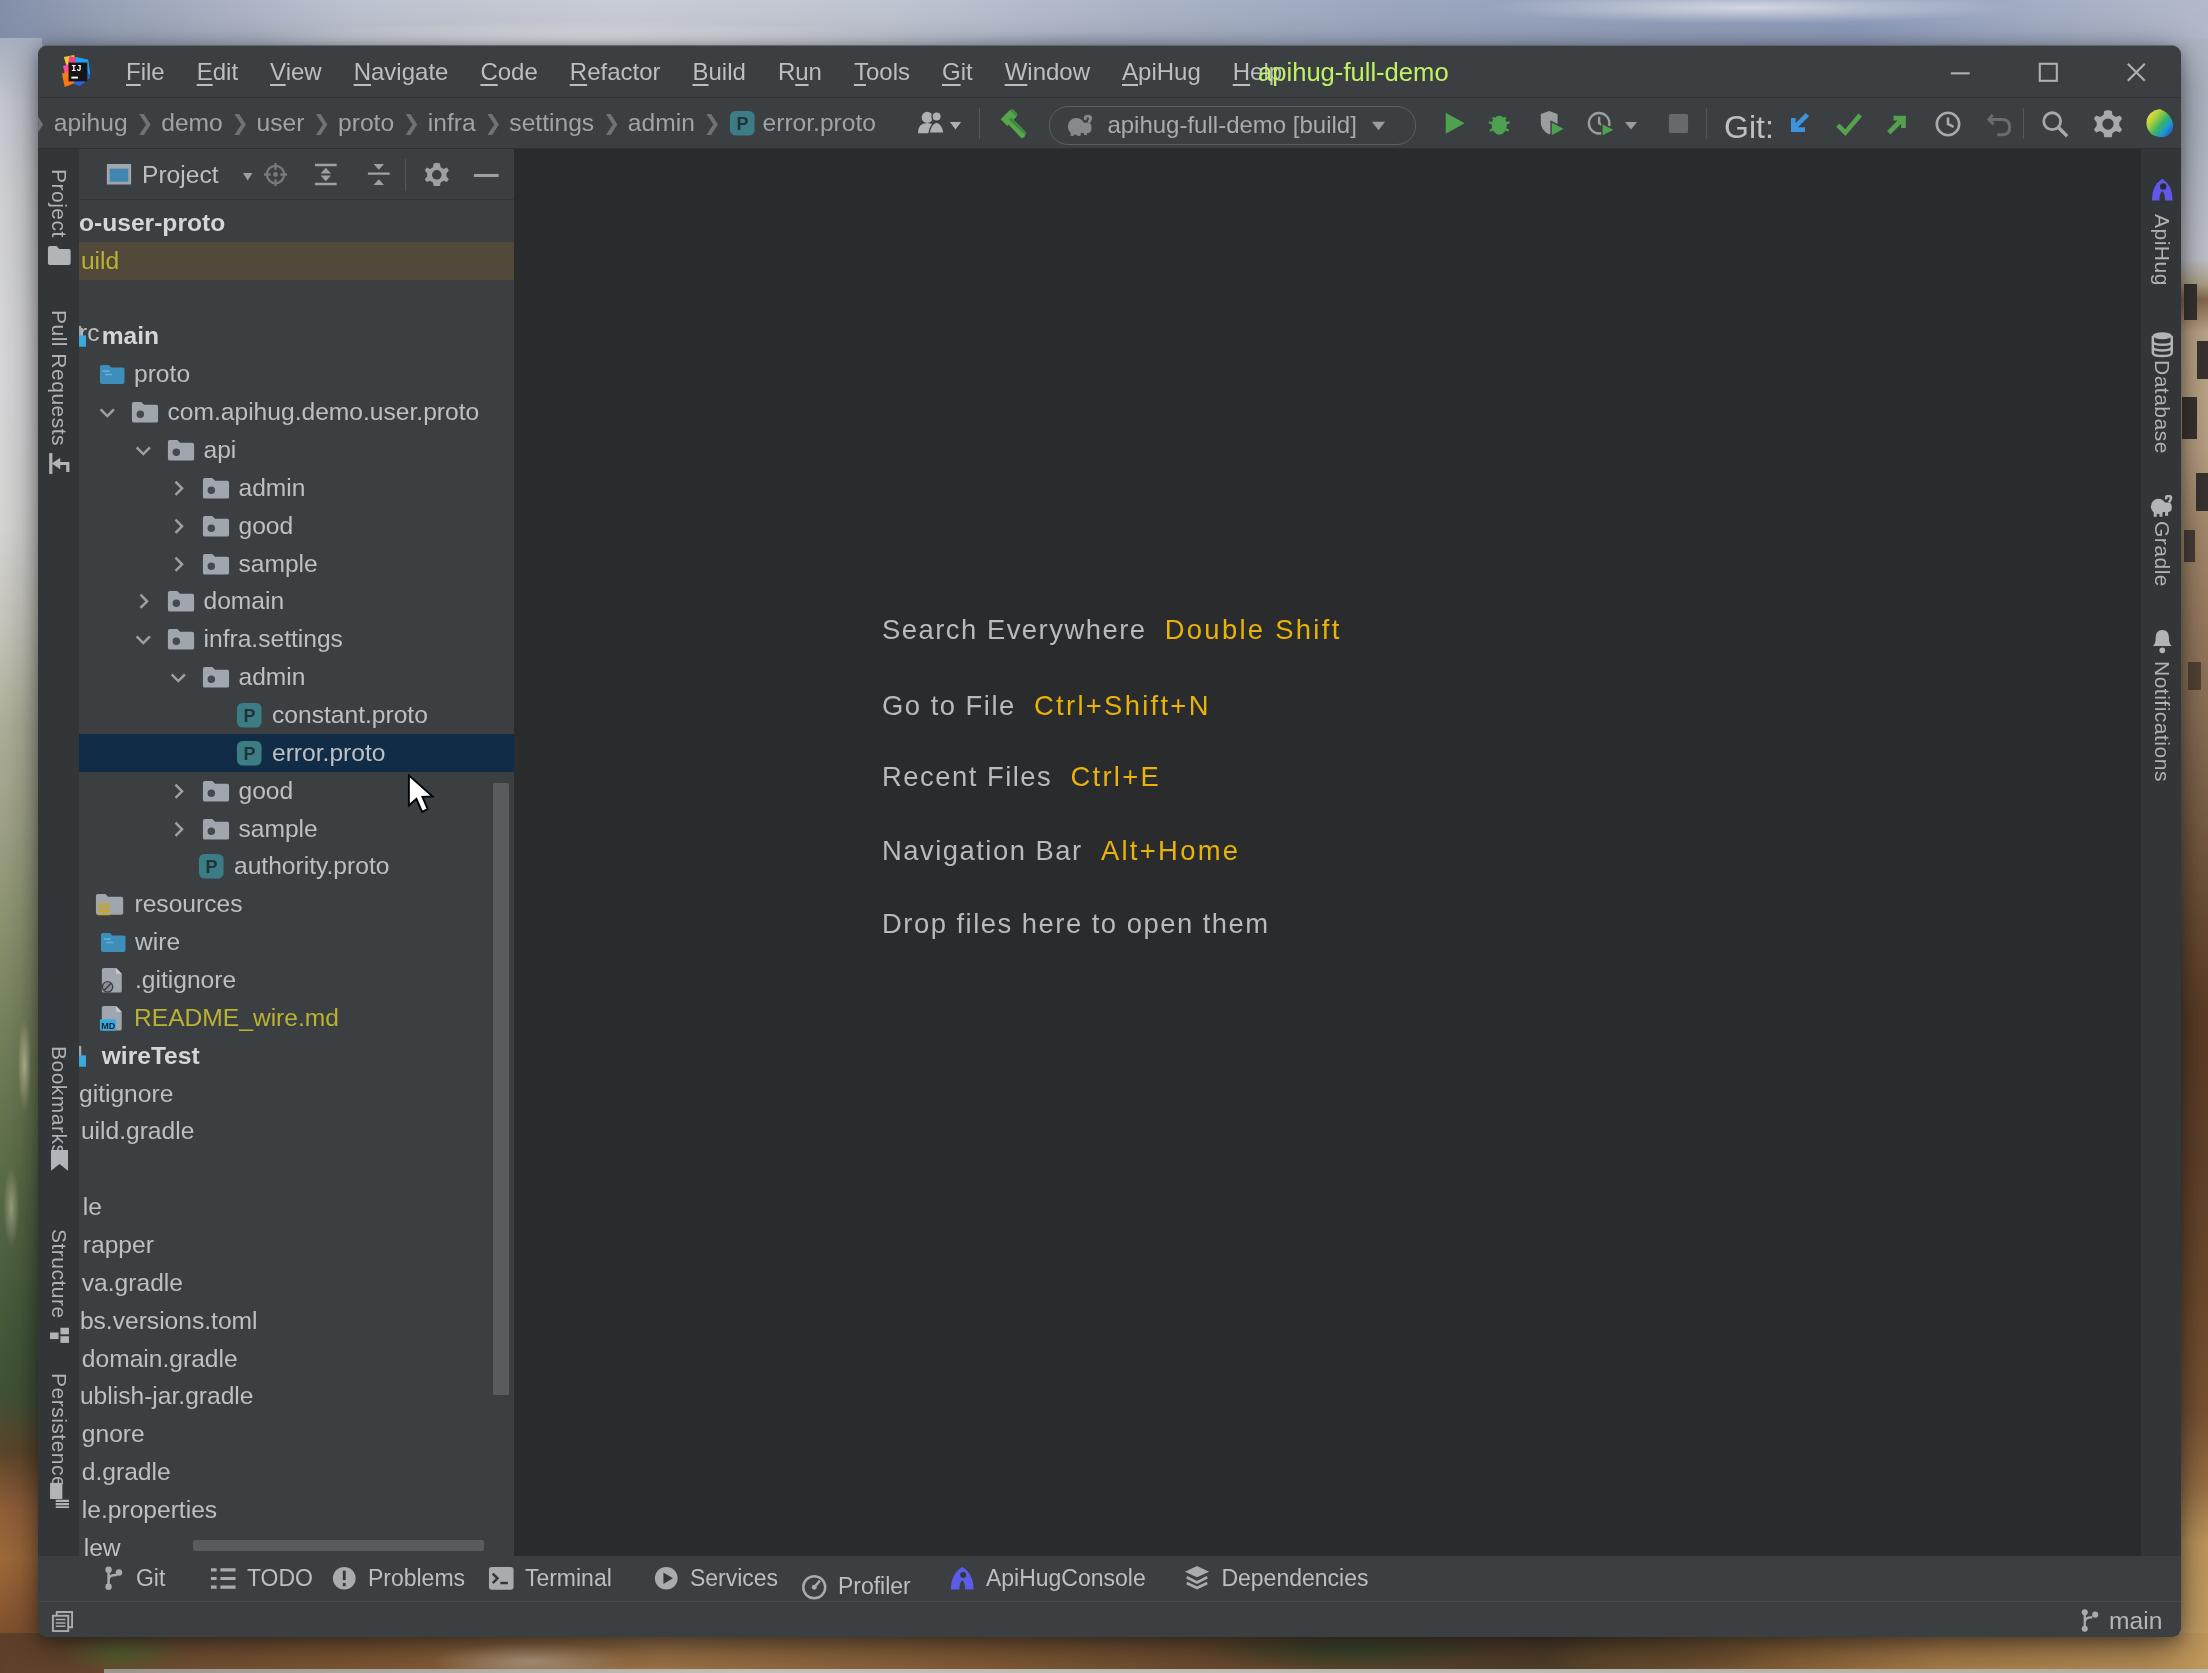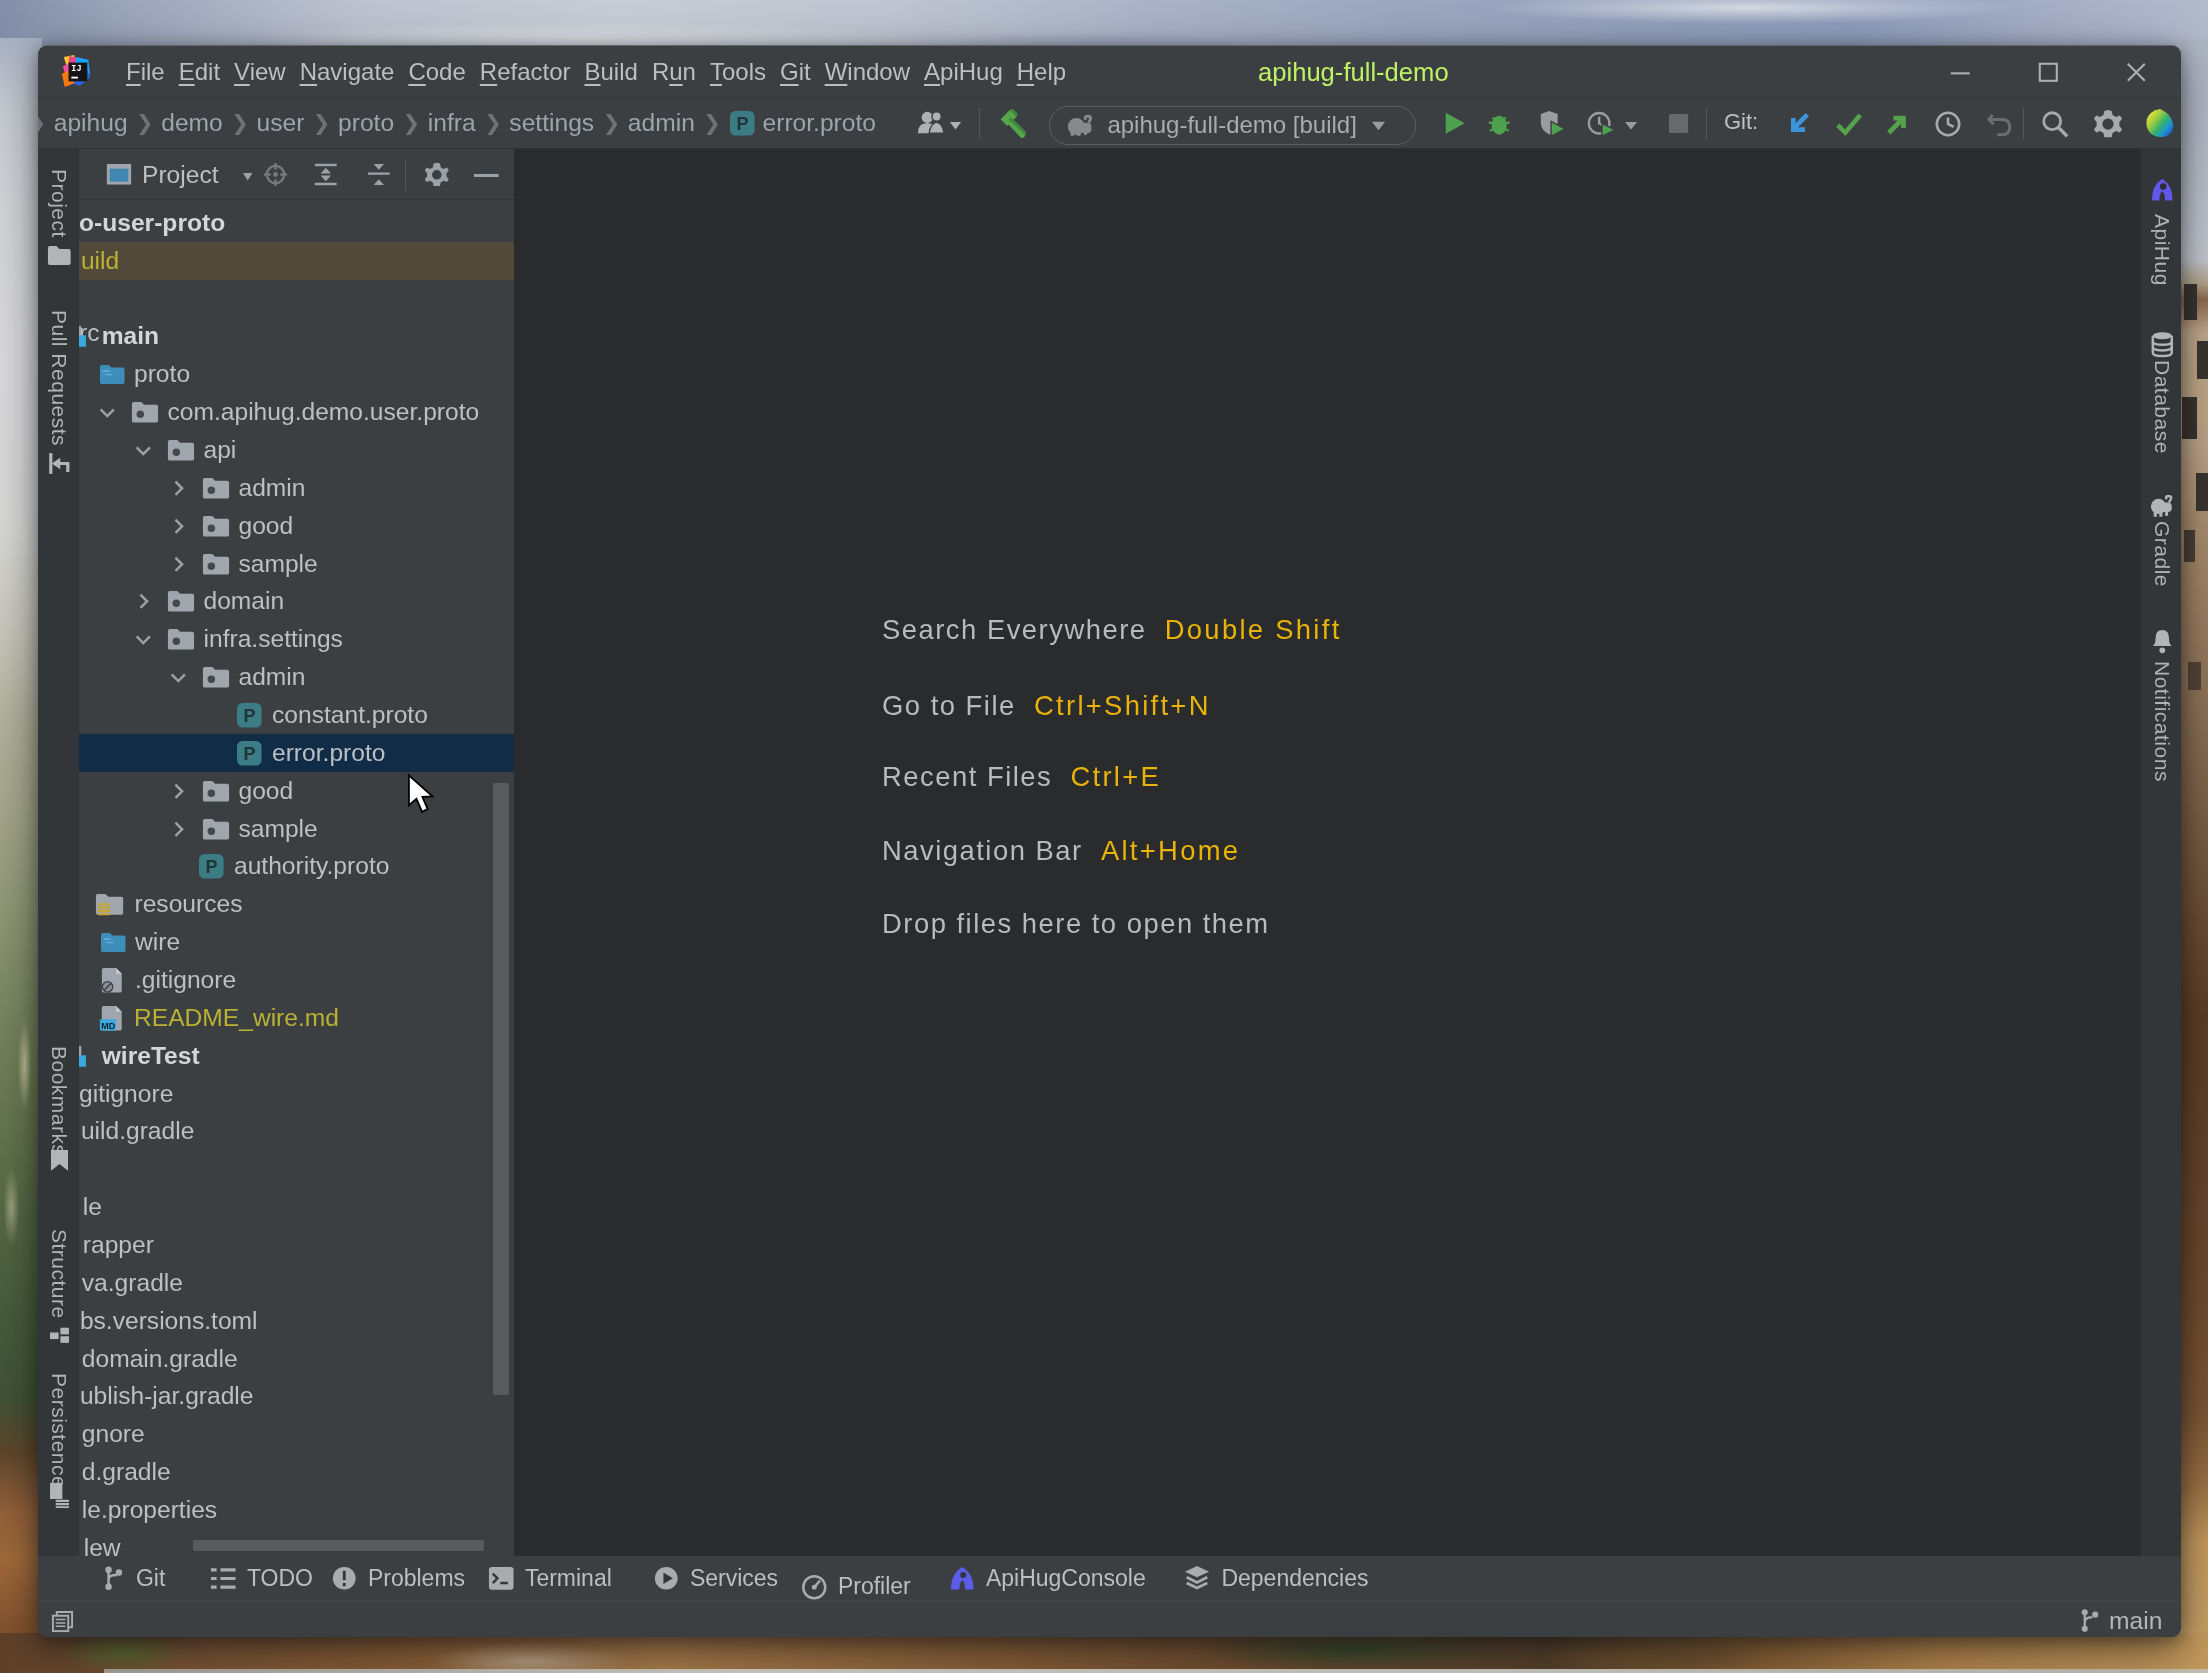--- a/index.html
+++ b/index.html
@@ -41,21 +41,21 @@
   }
   #wp-bottomline { left:104px; top:1669px; width:2105px; height:3.8px; background:linear-gradient(90deg,#a9a49b,#d4d2ca 30%,#ceccc4 70%,#c4bfb0); }
   .bwin { background:#3a3530; position:absolute; }
   
   #win { left:38px; top:45px; width:2143px; height:1592px; background:#3c3f41;
     border-radius:9.5px; overflow:hidden; border-top:0.9px solid #63666a;
     box-shadow:0 13.2px 45px rgba(10,12,16,0.5), 0 3.8px 15px rgba(10,12,16,0.35); }
   
   #titlebar { left:0; top:0; width:100%; height:52px; background:#3c3f41; border-bottom:0.9px solid #323537; }
   #logo { left:23px; top:8.5px; width:31px; height:33px; }
-  #menus { left:88px; top:0; height:52px; display:flex; gap:14px; align-items:center;
+  #menus { left:88px; top:0; height:52px; display:flex; gap:32px; align-items:center;
     color:#bcbec0; font-size:24px; }
   #menus u { text-decoration-thickness:2.3px; text-underline-offset:3.8px; }
   #wtitle { left:1220px; top:0; height:52px; line-height:52px; color:#bef264; font-size:25.6px; }
   .winbtn { top:0; width:53px; height:52px; display:flex; align-items:center; justify-content:center; }
   
   #navbar { left:0; top:52px; width:100%; height:51px; background:#3c3f41; border-bottom:0.9px solid #2e3133; }
   .bc { color:#9ea4a9; font-size:24.6px; }
   .bcsep { color:#6d7377; font-size:21px; margin-left:8.5px; }
   .bc + .bcsep, svg + .bcsep { }
   .bcn { margin-left:7.6px; }
@@ -219,21 +219,21 @@
       <path d="M13 7 L13 14 L18 17" stroke="#9a9c9e" stroke-width="2.6" fill="none"></path>
       <polygon points="16,14 30,21 16,28" fill="#4da14f" stroke="#3c3f41" stroke-width="1.5"></polygon>
     </svg>
     <svg class="abs" style="left:1586px; top:22px;" width="14" height="10.4" viewBox="0 0 15 11">
         <polygon points="1,2 14,2 7.5,10" fill="#9a9c9e"></polygon>
       </svg>
     <svg class="abs" style="left:1629px; top:14px;" width="23" height="23" viewBox="0 0 24 24">
         <rect x="2" y="2" width="20" height="20" rx="2" fill="#666a6c"></rect>
       </svg>
     <div class="abs" style="left:1668px; top:9.5px; width:0.9px; height:31px; background:#55585a;"></div>
-    <span class="abs" style="left:1686px; top:11.4px; color:#bcc0c3; font-size:22px;">Git:</span>
+    <span class="abs" style="left:1686px; top:11.4px; color:#bcc0c3; font-size:32px;">Git:</span>
     <svg class="abs" style="left:1746px; top:12.3px;" width="28" height="28" viewBox="0 0 30 30">
         <path d="M25 5 L10 20 M10 8.5 L10 21 L22.5 21" stroke="#3e94dc" stroke-width="5" fill="none"></path>
       </svg>
     <svg class="abs" style="left:1797px; top:13.2px;" width="28" height="26.5" viewBox="0 0 30 28">
         <path d="M3 15 L11 23 L27 4" stroke="#55a14e" stroke-width="5" fill="none"></path>
       </svg>
     <svg class="abs" style="left:1847px; top:12.3px;" width="26.5" height="26.5" viewBox="0 0 28 28">
         <path d="M4 24 L19 9 M9 8.5 L19.5 8.5 L19.5 19" stroke="#55a14e" stroke-width="5" fill="none"></path>
       </svg>
     <svg class="abs" style="left:1896px; top:12.3px;" width="28" height="28" viewBox="0 0 30 30">

